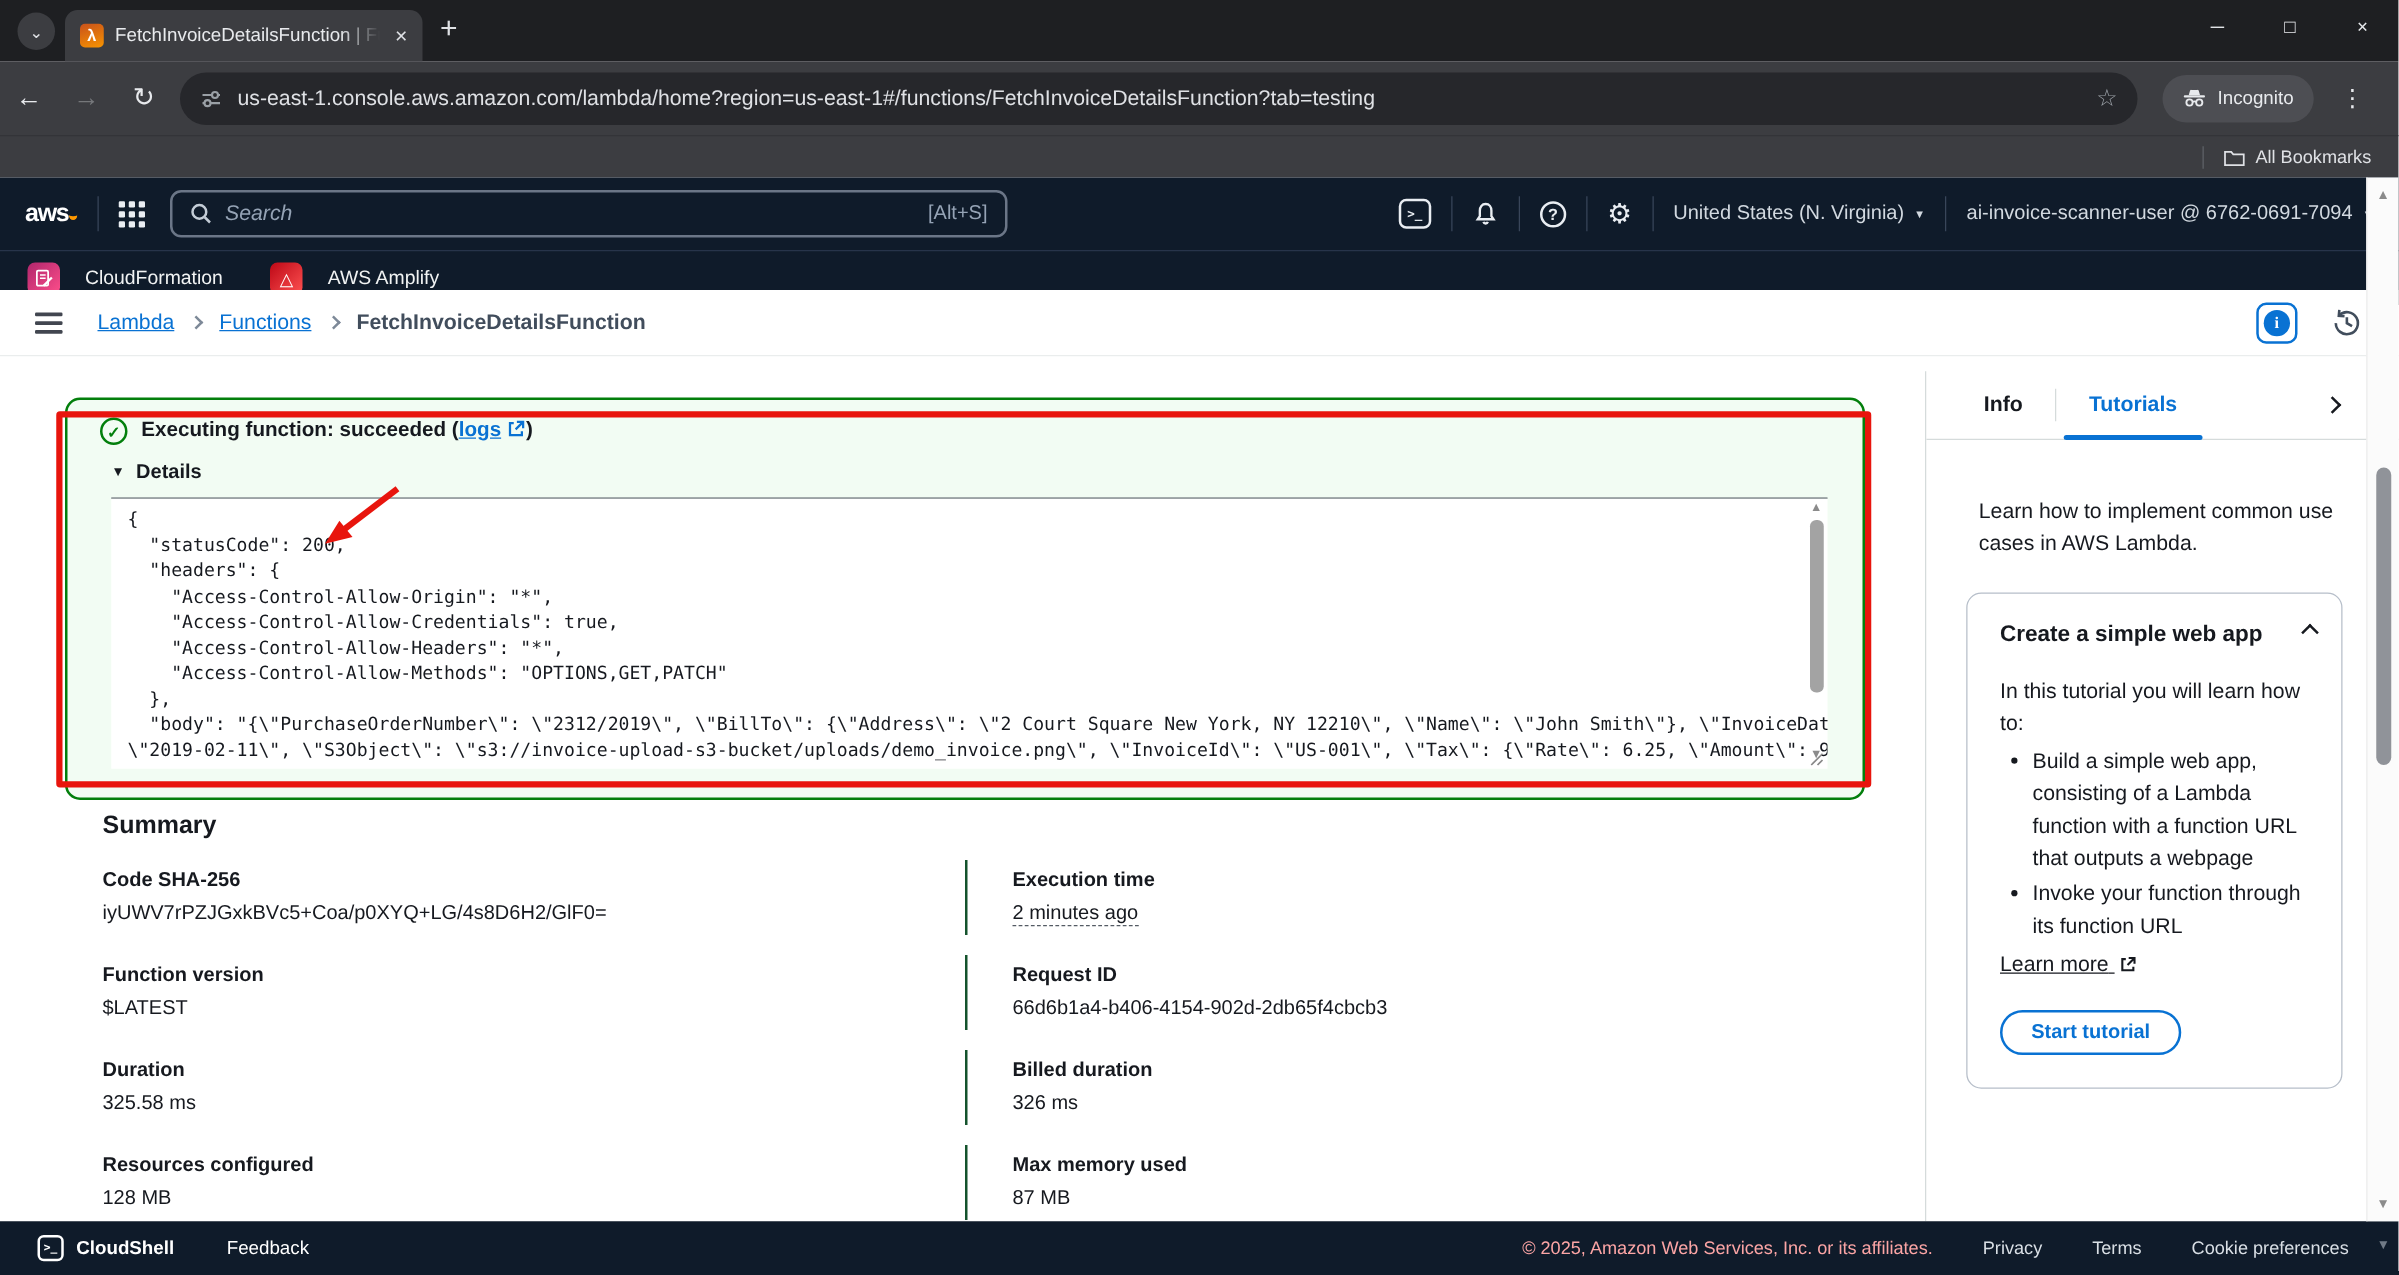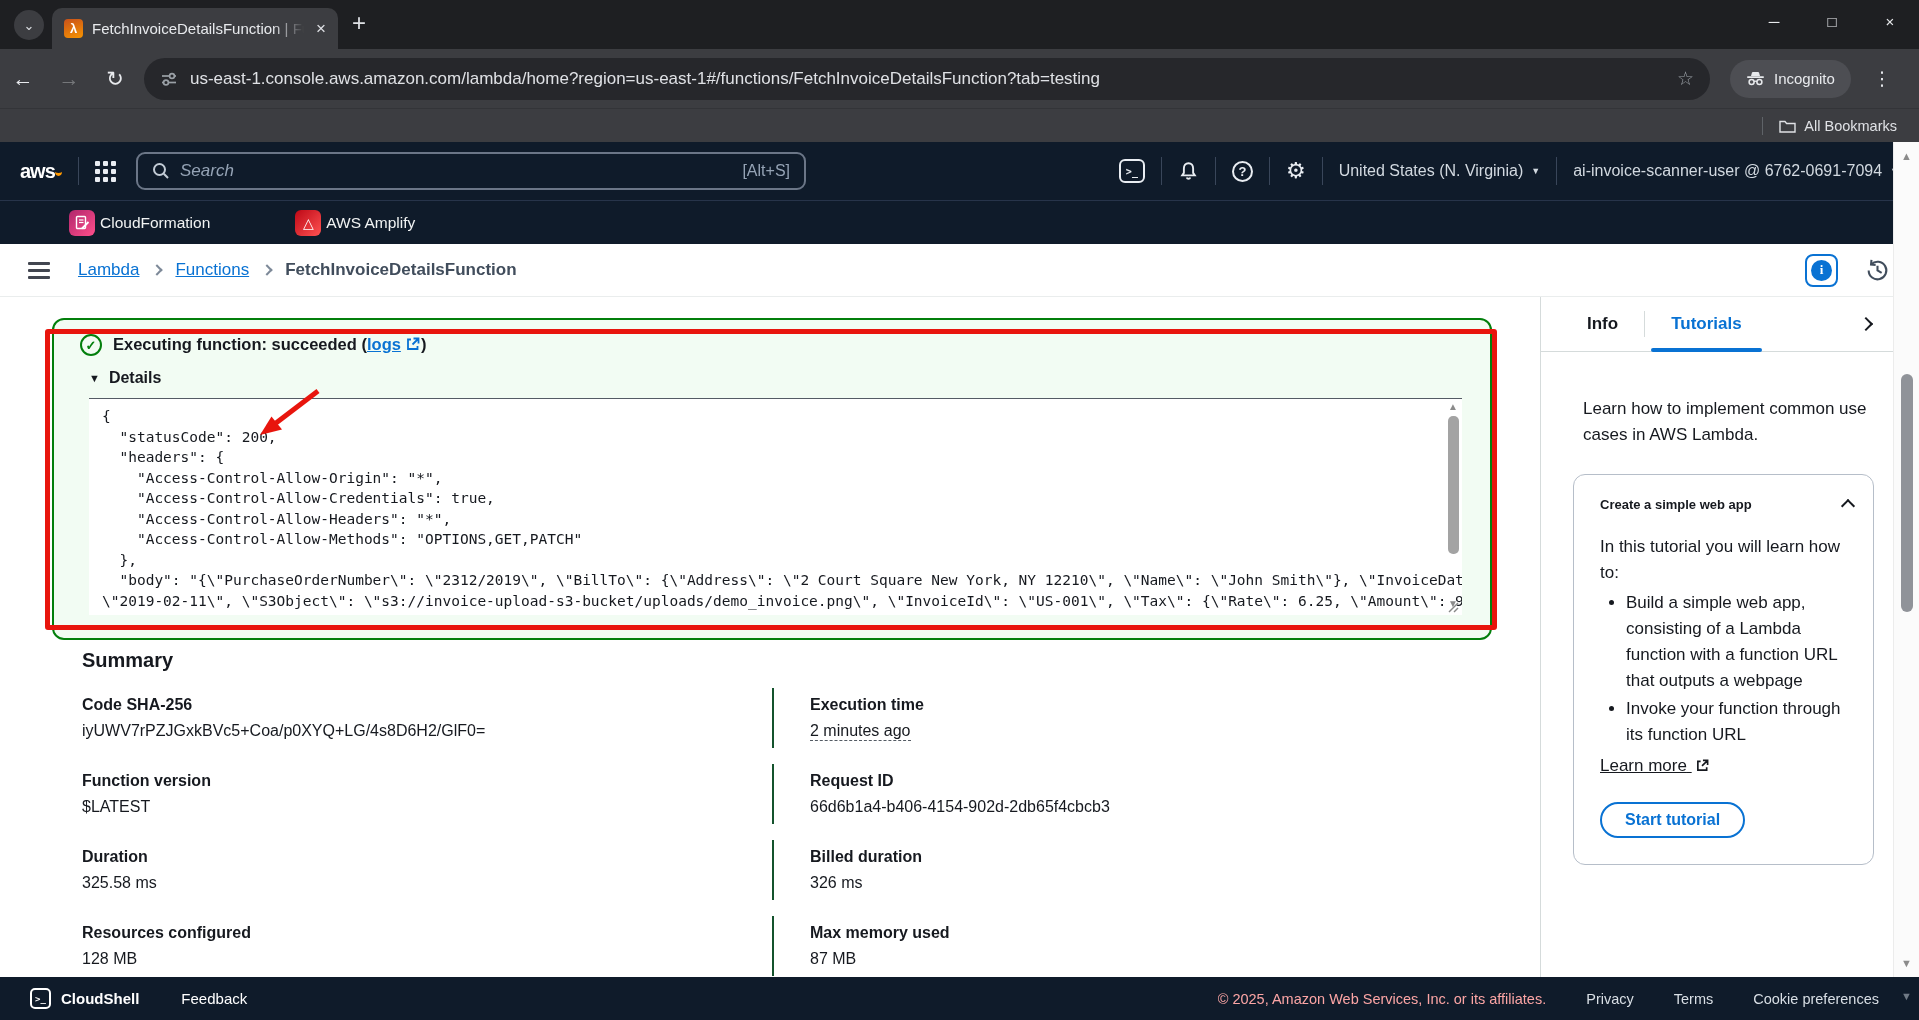--- a/index.html
+++ b/index.html
@@ -43,27 +43,27 @@
   .aws-search .ph { color:#95a3b5; font-size:17px; font-style:italic; flex:1; }
   .aws-search .kbd { color:#95a3b5; font-size:16px; }
   .aws-right { margin-left:auto; display:flex; align-items:center; }
   .term-icon { width:26px; height:24px; border:2px solid #e9edf2; border-radius:6px; color:#e9edf2; font-family:"DejaVu Sans Mono",monospace; font-size:10px; font-weight:bold; display:flex; align-items:center; justify-content:center; }
   .help-icon { width:21px; height:21px; border:2px solid #e9edf2; border-radius:50%; color:#e9edf2; font-size:13px; font-weight:bold; display:flex; align-items:center; justify-content:center; }
   .gear-glyph { color:#e9edf2; font-size:22px; line-height:22px; }
   .nav-text { color:#d2d9e0; font-size:16px; display:flex; align-items:center; gap:8px; }
   .caret { font-size:9px; color:#d2d9e0; }
 
   .fav-bar { position:absolute; top:200px; left:0; right:0; height:44px; background:#0f1b2a; border-top:1px solid #27344a; display:flex; align-items:center; padding-left:22px; gap:38px; }
-  .fav-item { display:flex; align-items:center; gap:5px; color:#f1f3f3; font-size:15.5px;margin-left:47px; }
+  .fav-item { display:flex; align-items:center; gap:20px; color:#f1f3f3; font-size:15.5px; }
   .svc-icon { width:26px; height:26px; border-radius:6px; display:flex; align-items:center; justify-content:center; flex:none; }
   .svc-cfn { background:linear-gradient(135deg,#b0266c,#ff4f8b); }
   .svc-amp { background:linear-gradient(135deg,#bd0816,#ff5252); color:#fff; font-size:14px; }
 
   
-  .crumb-bar { position:absolute; top:244px; left:0; right:0; height:53px; background:#fff; border-bottom:1px solid #eaeded; display:flex; align-items:center; padding:0 28px; }
+  .crumb-bar { position:absolute; top:232px; left:0; right:0; height:53px; background:#fff; border-bottom:1px solid #eaeded; display:flex; align-items:center; padding:0 28px; }
   .hamburger { width:22px; display:flex; flex-direction:column; gap:4px; margin-right:28px; }
   .hamburger span { height:3px; background:#424650; border-radius:1px; }
   .crumb-link { color:#0972d3; font-size:17px; text-decoration:underline; }
   .crumb-sep { width:8px; height:8px; border-top:2px solid #7d8998; border-right:2px solid #7d8998; transform:rotate(45deg); margin:0 14px; }
   .crumb-current { color:#414d5c; font-size:17px; font-weight:bold; }
   .crumb-right { margin-left:auto; display:flex; align-items:center; gap:26px; }
   .info-badge { width:33px; height:33px; border:2px solid #0972d3; border-radius:8px; display:flex; align-items:center; justify-content:center; }
   .info-badge .dot { width:21px; height:21px; border-radius:50%; background:#0972d3; color:#fff; font-size:13px; font-weight:bold; font-family:"Liberation Serif",serif; display:flex; align-items:center; justify-content:center; }
 
   
@@ -106,21 +106,21 @@
   .side-tab { position:relative; height:100%; display:flex; align-items:center; font-size:17px; font-weight:bold; color:#16191f; padding:0 4px; }
   .side-tab.active { color:#0972d3; }
   .side-tab.active::after { content:""; position:absolute; left:-16px; right:-16px; bottom:-1px; height:4px; background:#0972d3; border-radius:2px; }
   .tab-vdiv { width:1px; height:26px; background:#d5dbdb; margin:0 22px; }
   .chev { width:10px; height:10px; border-top:2.5px solid #16191f; border-right:2.5px solid #16191f; }
   .chev.right { transform:rotate(45deg); position:absolute; right:48px; }
   .chev.up { transform:rotate(-45deg); margin-top:4px; }
   .side-intro { padding:44px 44px 24px 42px; font-size:17px; line-height:26px; color:#16191f; }
   .tut-card { margin:2px 45px 0 32px; border:1px solid #b6bec9; border-radius:12px; padding:22px 20px 26px 26px; }
   .tut-head { display:flex; align-items:flex-start; justify-content:space-between; }
-  .tut-title { font-size:13px; font-weight:bold; color:#16191f; }
+  .tut-title { font-size:18px; font-weight:bold; color:#16191f; }
   .tut-lead { margin-top:22px; font-size:17px; line-height:26px; color:#16191f; }
   .tut-card ul { margin:4px 0 0 0; padding-left:26px; }
   .tut-card li { font-size:17px; line-height:26px; color:#16191f; margin-top:2px; }
   .learn-more { display:inline-block; margin-top:8px; font-size:17px; color:#16191f; text-decoration:underline; }
   .start-btn { display:inline-block; margin-top:26px; padding:7px 23px; border:2px solid #0972d3; border-radius:20px; color:#0972d3; background:#fff; font-size:16px; font-weight:bold; }
 
   
   .page-sb { position:absolute; top:142px; right:0; width:26px; height:835px; background:#fbfbfb; border-left:1px solid #ececec; z-index:8; }
   .page-sb .up { color:#8b8b8b; font-size:11px; text-align:center; margin-top:8px; }
   .page-sb .thumb { position:absolute; top:232px; left:7px; width:12px; height:238px; background:#909399; border-radius:6px; }

